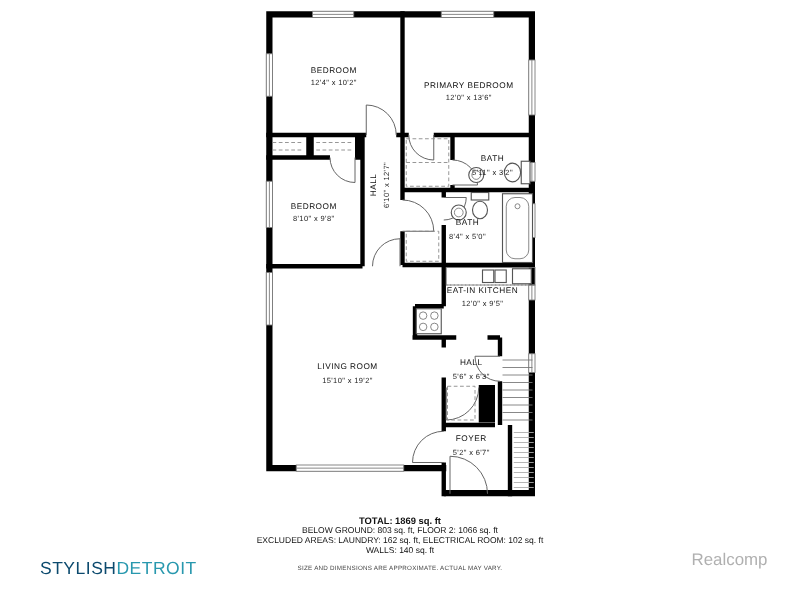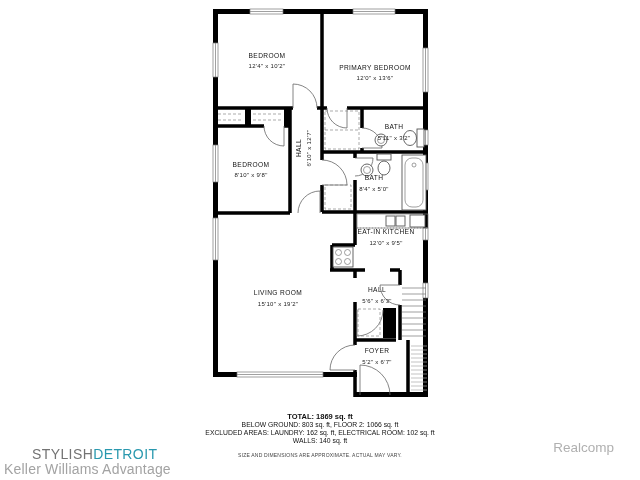--- a/index.html
+++ b/index.html
@@ -23,21 +23,21 @@
              text-anchor:middle;letter-spacing:.4px;}
   .room-dims{font-family:"Liberation Sans",sans-serif;font-size:6px;fill:#222;
              text-anchor:middle;letter-spacing:.3px;}
   .summary{position:absolute;left:0;top:413px;width:640px;text-align:center;
            color:#111;line-height:8px;}
   .summary .total{font-size:7.5px;font-weight:bold;}
   .summary .line{font-size:6.8px;}
   .summary .disclaimer{font-size:5px;color:#444;margin-top:6px;letter-spacing:.2px;}
   .brand{position:absolute;left:4px;top:447px;line-height:15px;}
   .brand .row1{padding-left:28px;font-size:14px;letter-spacing:.4px;}
-  .brand .light{color:#737373;}
+  .brand .light{color:#0c4a6e;}
   .brand .bold{color:#2898ae;font-weight:normal;}
   .brand .row2{font-size:14px;color:#a3a3a3;letter-spacing:.2px;}
   .watermark{position:absolute;right:26px;top:440px;font-size:13.5px;color:#b0b0b0;}
 </style>
 </head>
 <body>
 
 <svg id="plan-svg" width="640" height="480" viewBox="0 0 640 480" xmlns="http://www.w3.org/2000/svg">
 
   <g>
@@ -191,16 +191,15 @@
   <div class="line">BELOW GROUND: 803 sq. ft, FLOOR 2: 1066 sq. ft</div>
   <div class="line">EXCLUDED AREAS: LAUNDRY: 162 sq. ft, ELECTRICAL ROOM: 102 sq. ft</div>
   <div class="line">WALLS: 140 sq. ft</div>
   <div class="disclaimer">SIZE AND DIMENSIONS ARE APPROXIMATE. ACTUAL MAY VARY.</div>
 </div>
 
 <div class="brand">
   <div class="row1">
     <span class="light">STYLISH</span><span class="bold">DETROIT</span>
   </div>
-  <div class="row2">Keller Williams Advantage</div>
 </div>
 
 <div class="watermark">Realcomp</div>
 
 </body></html>

